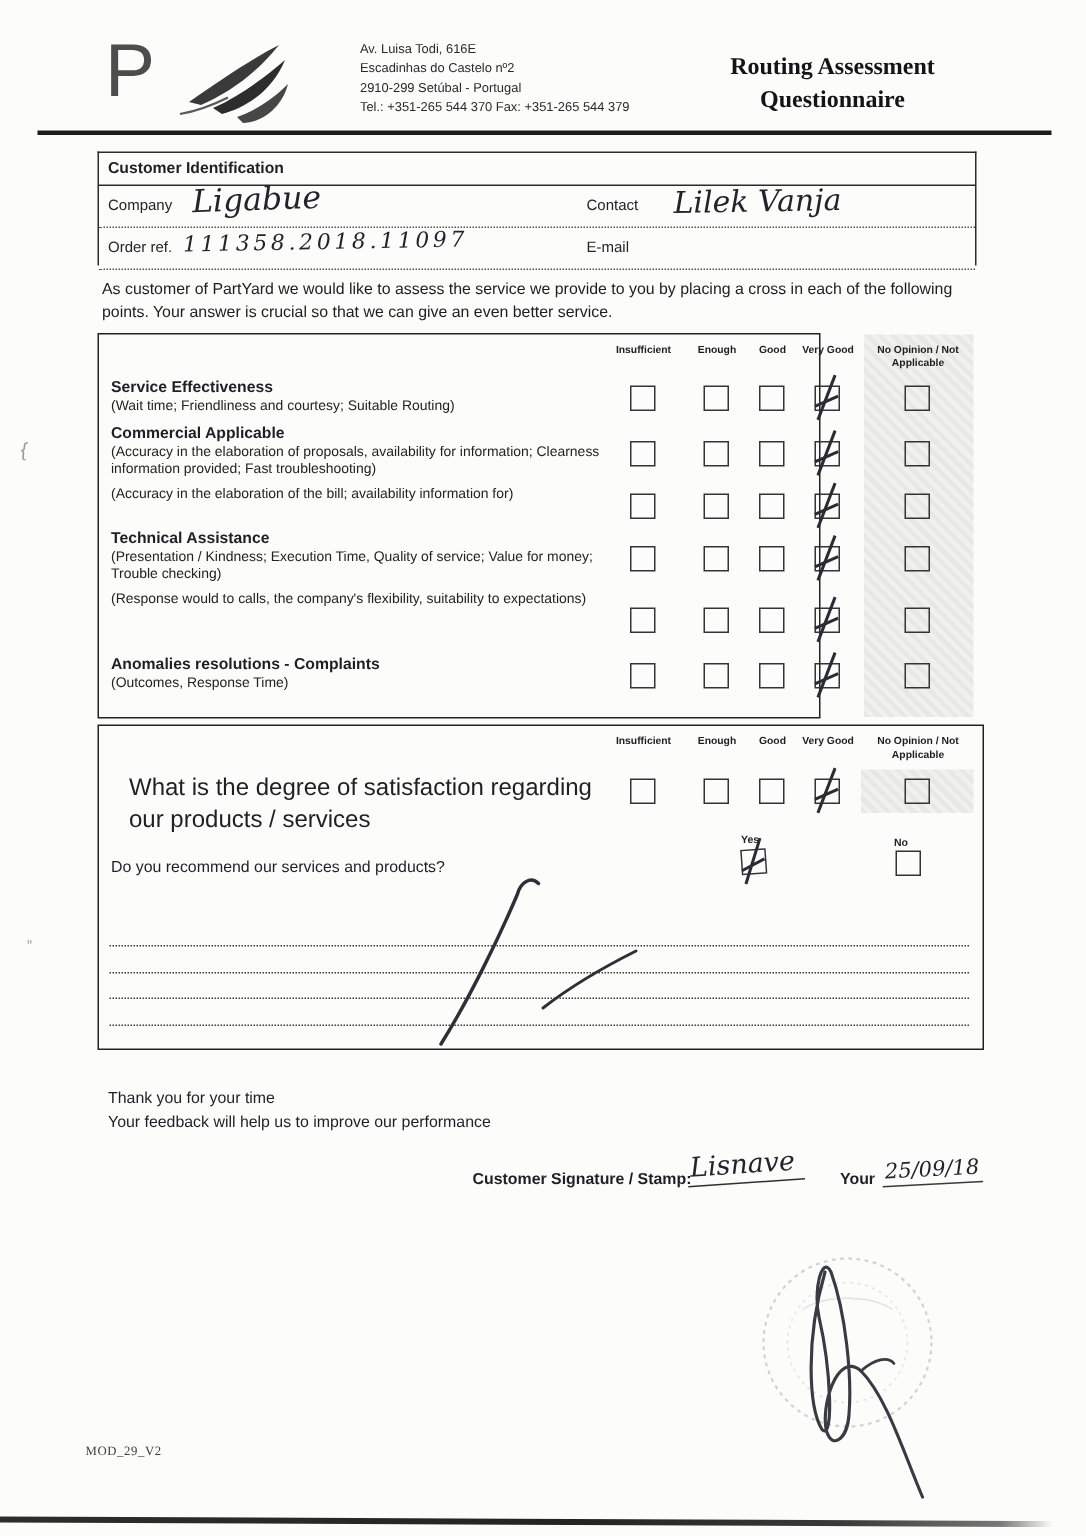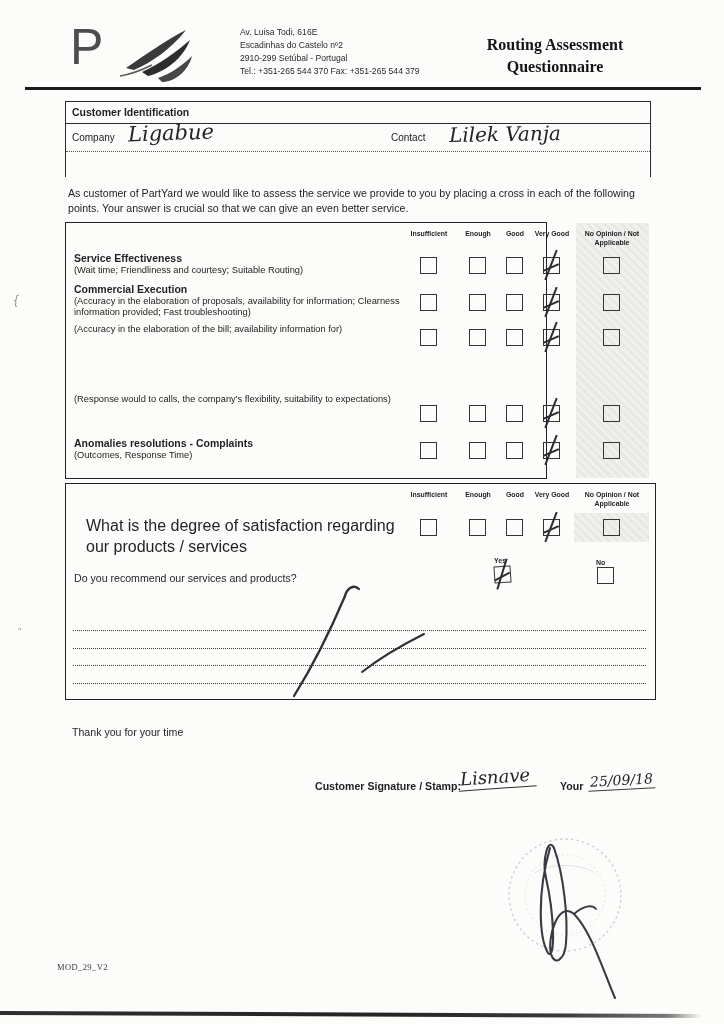--- a/index.html
+++ b/index.html
@@ -102,20 +102,26 @@
   <div class="cid-box">
     <div class="cid-title-row">
       <span class="cid-title">Customer Identification</span>
     </div>
     <div class="cid-row">
       <span class="cid-label" style="left:6px;">Company</span>
       <span class="hw" style="position:absolute;left:62px;top:-3px;font-size:21px;transform:rotate(-2deg);">Ligabue</span>
       <span class="cid-label" style="left:325px;">Contact</span>
       <span class="hw" style="position:absolute;left:383px;top:-2px;font-size:20px;transform:rotate(-1deg);">Lilek Vanja</span>
     </div>
+    <div class="cid-row" style="border-bottom:1.5px dotted #555;">
+      <span class="cid-label" style="left:6px;">Order ref.</span>
+      <span class="hw" style="position:absolute;left:56px;top:2px;font-size:14.5px;letter-spacing:2.5px;transform:rotate(-1deg);">111358.2018.11097</span>
+      <span class="cid-label" style="left:325px;">E-mail</span>
+      <span class="hw" style="position:absolute;left:383px;top:2px;font-size:14px;"></span>
+    </div>
   </div>
 
   <div class="intro">As customer of PartYard we would like to assess the service we provide to you by placing a cross in each of the following points. Your answer is crucial so that we can give an even better service.</div>
 
   <div class="rate-box box1">
     <div class="shade-strip"></div>
     <span class="col-head ch1">Insufficient</span>
     <span class="col-head ch2">Enough</span>
     <span class="col-head ch3">Good</span>
     <span class="col-head ch4">Very Good</span>
@@ -124,30 +130,39 @@
     <div class="arow short" style="top:29px;">
       <div class="rtitle">Service Effectiveness</div>
       <div class="rdesc">(Wait time; Friendliness and courtesy; Suitable Routing)</div>
       <span class="cb c1"></span>
       <span class="cb c2"></span>
       <span class="cb c3"></span>
       <span class="cb c4 checked"></span>
       <span class="cb c5"></span>
     </div>
     <div class="arow tall" style="top:60px;">
-      <div class="rtitle">Commercial Execution</div>
+      <div class="rtitle">Commercial Applicable</div>
       <div class="rdesc">(Accuracy in the elaboration of proposals, availability for information; Clearness information provided; Fast troubleshooting)</div>
       <span class="cb c1"></span>
       <span class="cb c2"></span>
       <span class="cb c3"></span>
       <span class="cb c4 checked"></span>
       <span class="cb c5"></span>
     </div>
     <div class="arow short" style="top:101px;">
       <div class="rdesc">(Accuracy in the elaboration of the bill; availability information for)</div>
+      <span class="cb c1"></span>
+      <span class="cb c2"></span>
+      <span class="cb c3"></span>
+      <span class="cb c4 checked"></span>
+      <span class="cb c5"></span>
+    </div>
+    <div class="arow tall" style="top:130px;">
+      <div class="rtitle">Technical Assistance</div>
+      <div class="rdesc">(Presentation / Kindness; Execution Time, Quality of service; Value for money; Trouble checking)</div>
       <span class="cb c1"></span>
       <span class="cb c2"></span>
       <span class="cb c3"></span>
       <span class="cb c4 checked"></span>
       <span class="cb c5"></span>
     </div>
     <div class="arow tall" style="top:171px;">
       <div class="rdesc">(Response would to calls, the company's flexibility, suitability to expectations)</div>
       <span class="cb c1"></span>
       <span class="cb c2"></span>
@@ -197,20 +212,21 @@
     <div class="dotline dl4"></div>
 
     <svg class="pen-overlay" width="591" height="125" viewBox="0 0 591 125">
       <path d="M 228 122 C 248 90 268 48 279 22 C 281 14 288 10 293 15" stroke="#2f2f38" stroke-width="2.3" fill="none" stroke-linecap="round"></path>
       <path d="M 296 98 C 314 84 338 70 358 60" stroke="#2f2f38" stroke-width="2" fill="none" stroke-linecap="round"></path>
     </svg>
   </div>
 
   <div class="thanks">
     <div>Thank you for your time</div>
+    <div>Your feedback will help us to improve our performance</div>
   </div>
 
   <span class="sig-label">Customer Signature / Stamp:</span>
   <span class="hw hw-sig">Lisnave</span>
   <span class="date-label">Your</span>
   <span class="hw hw-date">25/09/18</span>
 
   <svg class="stamp" width="165" height="185" viewBox="0 0 165 185">
     <circle cx="70" cy="77" r="56" fill="none" stroke="#c2c2c8" stroke-width="1.4" stroke-dasharray="2.5 3" opacity="0.75"></circle>
     <circle cx="70" cy="77" r="40" fill="none" stroke="#cfcfd4" stroke-width="1" stroke-dasharray="2 3" opacity="0.55"></circle>

